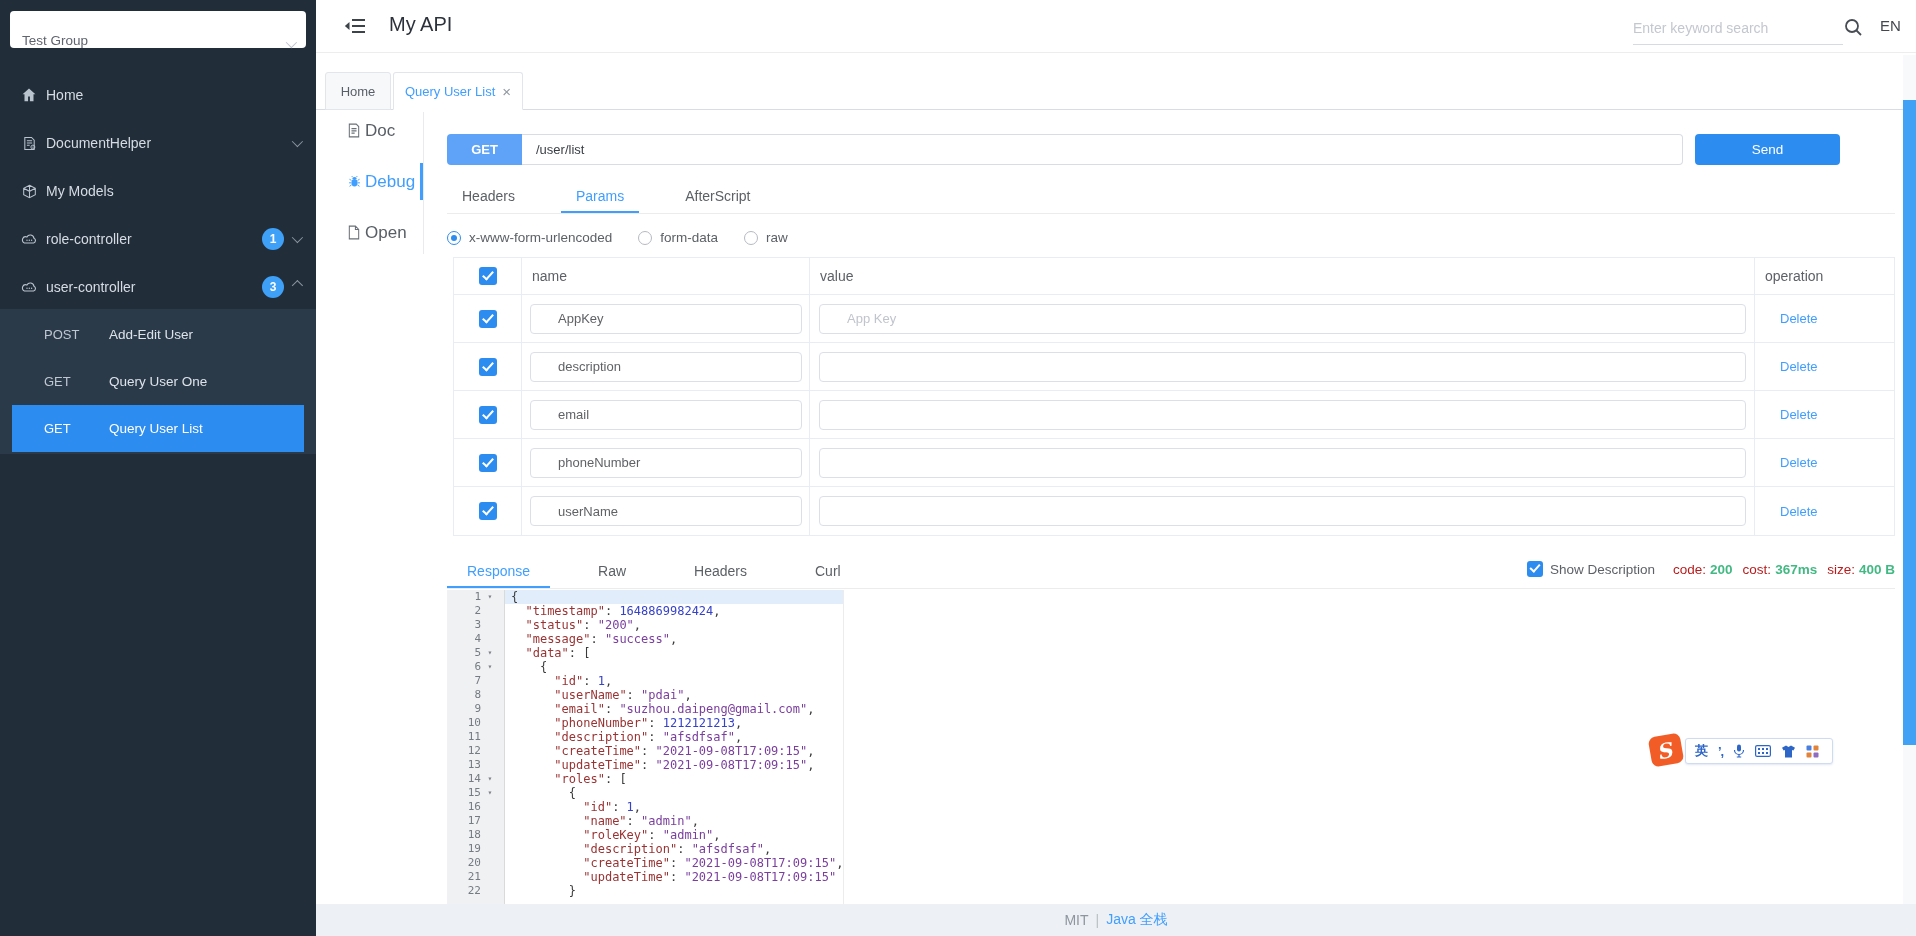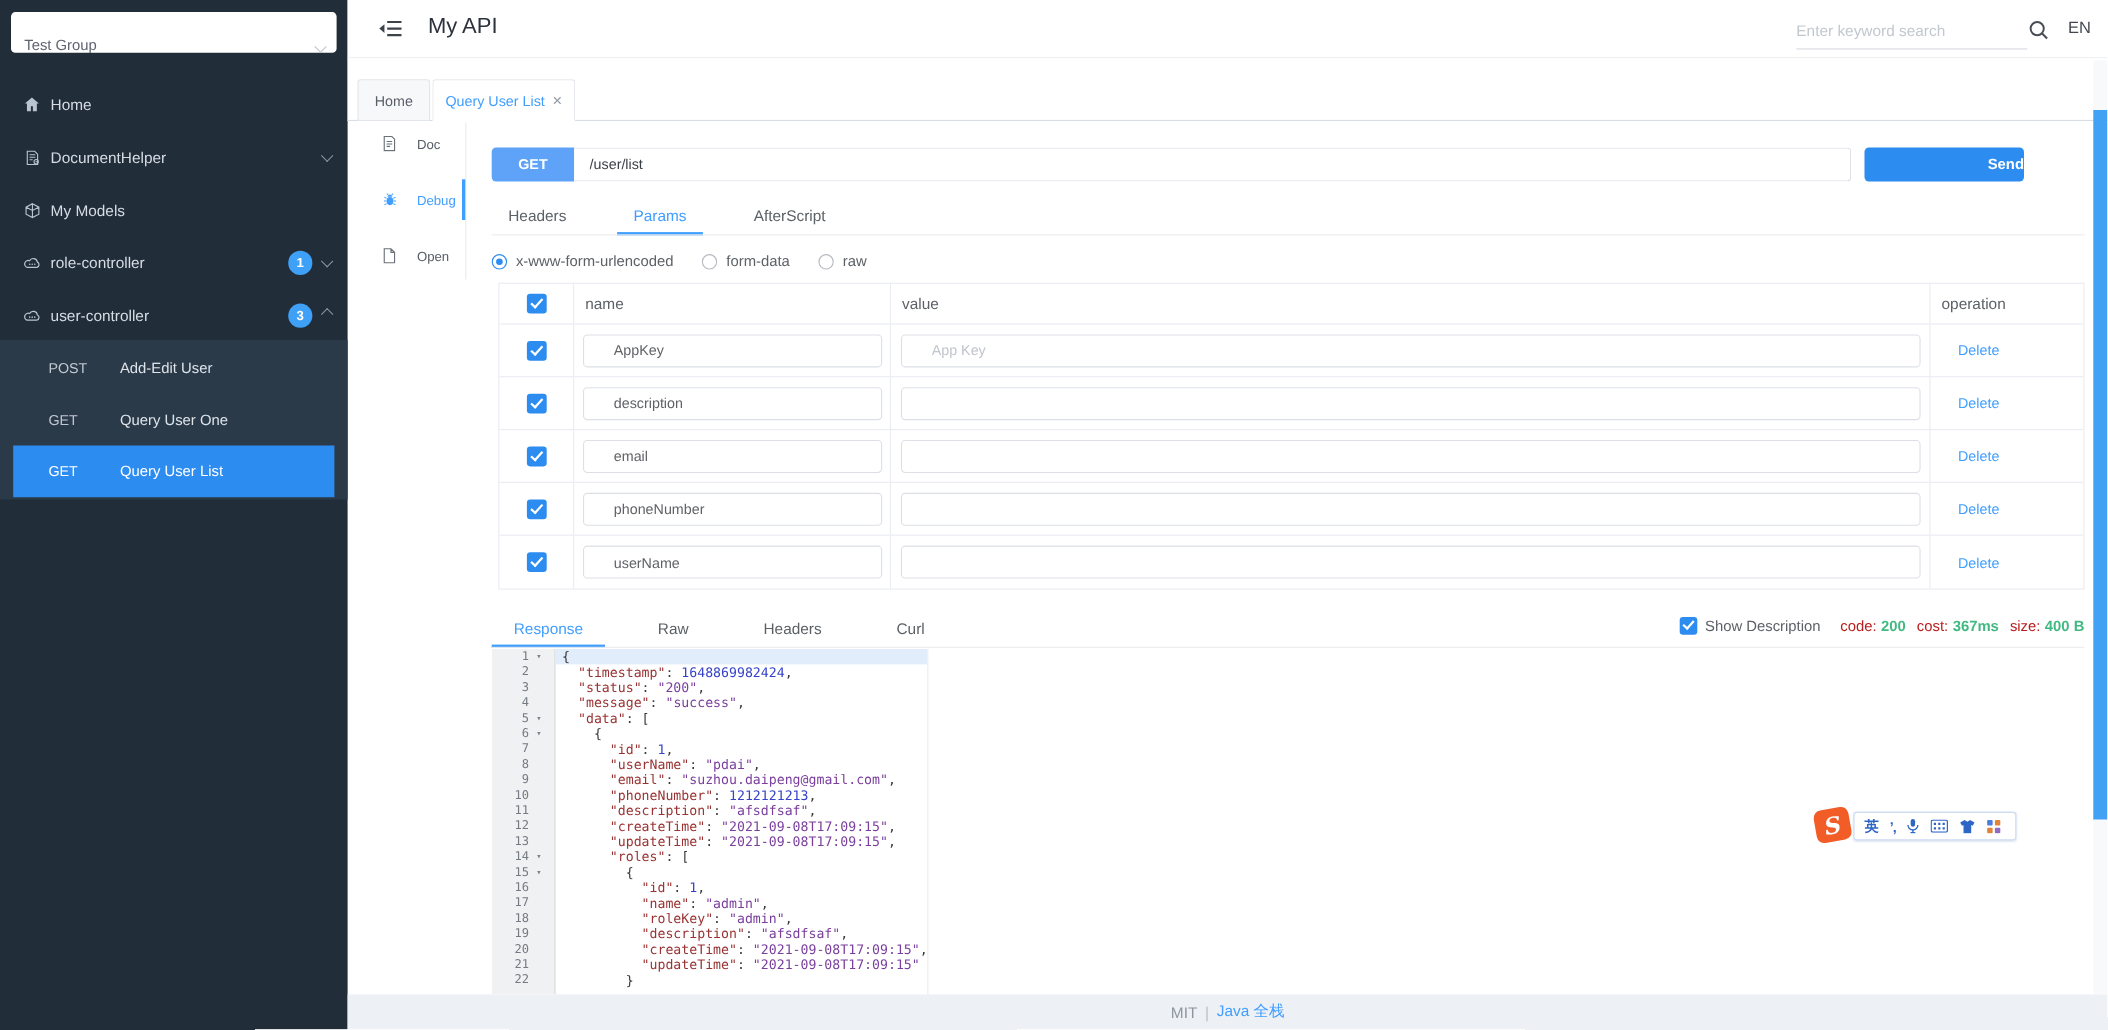--- a/index.html
+++ b/index.html
@@ -39,31 +39,31 @@
 #lang{position:absolute;left:1564px;top:17px;font-size:15px;color:#43484f;cursor:pointer}
 
 
 #tabbar{position:absolute;left:316px;top:53px;width:1600px;height:57px;background:#fff;border-bottom:1px solid #d8dce5}
 .ptab{position:absolute;bottom:-1px;height:38px;border:1px solid #e2e5ea;border-radius:3px 3px 0 0;background:#f7f8fa;display:flex;align-items:center;justify-content:center;font-size:13px;color:#595f68;cursor:pointer}
 .ptab.active{background:#fff;border-bottom-color:#fff;color:#409eff}
 .ptab .x{margin-left:7px;color:#9198a1;font-size:15px;line-height:1}
 
 
 #inner-nav{position:absolute;left:347px;top:105px;width:74px}
-.nav-it{height:51px;display:flex;align-items:center;gap:15px;font-size:12px;color:#585e66;cursor:pointer}
+.nav-it{height:51px;display:flex;align-items:center;gap:1px;font-size:17px;color:#585e66;cursor:pointer}
 .nav-it .n-icon{width:17px;color:#6a7077;display:flex;align-items:center}
 .nav-it.active{color:#409eff}
 .nav-it.active .n-icon{color:#409eff}
 #nav-divider{position:absolute;left:423px;top:112px;width:1px;height:142px;background:#e8eaee}
 #nav-active-bar{position:absolute;left:420px;top:163px;width:3px;height:37px;background:#409eff}
 
 
 #get-btn{position:absolute;left:447px;top:134px;width:75px;height:31px;background:#5ea3f8;border-radius:4px 0 0 4px;color:#fff;font-size:13px;font-weight:bold;text-align:center;line-height:31px;cursor:pointer}
 #url-input{position:absolute;left:522px;top:134px;width:1161px;height:31px;border:1px solid #d9dce3;border-left:none;border-radius:0 4px 4px 0;font-size:13px;color:#3a3f45;padding:0 14px;outline:none;font-family:inherit}
-#send-btn{position:absolute;left:1695px;top:134px;width:145px;height:31px;background:#2d8cf0;border-radius:4px;color:#fff;font-size:13.5px;font-weight:bold;text-align:right;line-height:31px;cursor:pointer}
+#send-btn{position:absolute;left:1695px;top:134px;width:145px;height:31px;background:#2d8cf0;border-radius:4px;color:#fff;font-size:13.5px;font-weight:normal;text-align:center;line-height:31px;cursor:pointer}
 
 
 #req-tabs{position:absolute;left:447px;top:181px;display:flex;column-gap:31px}
 .rtab{padding:0 15px;height:33px;line-height:31px;font-size:14px;color:#5c6166;cursor:pointer}
 .rtab.active{color:#409eff;border-bottom:3px solid #409eff}
 #req-tabs-line{position:absolute;left:447px;top:213px;width:1448px;height:1px;background:#ececec}
 #body-types{position:absolute;left:447px;top:229px;height:17px;display:flex;align-items:center;column-gap:26px}
 .bt-item{display:flex;align-items:center;cursor:pointer}
 .bt-label{font-size:13.5px;color:#5c6166;margin-left:8px}
 .radio{width:14px;height:14px;border-radius:50%;border:1px solid #b6bac1;background:#fff;position:relative;flex:none}

